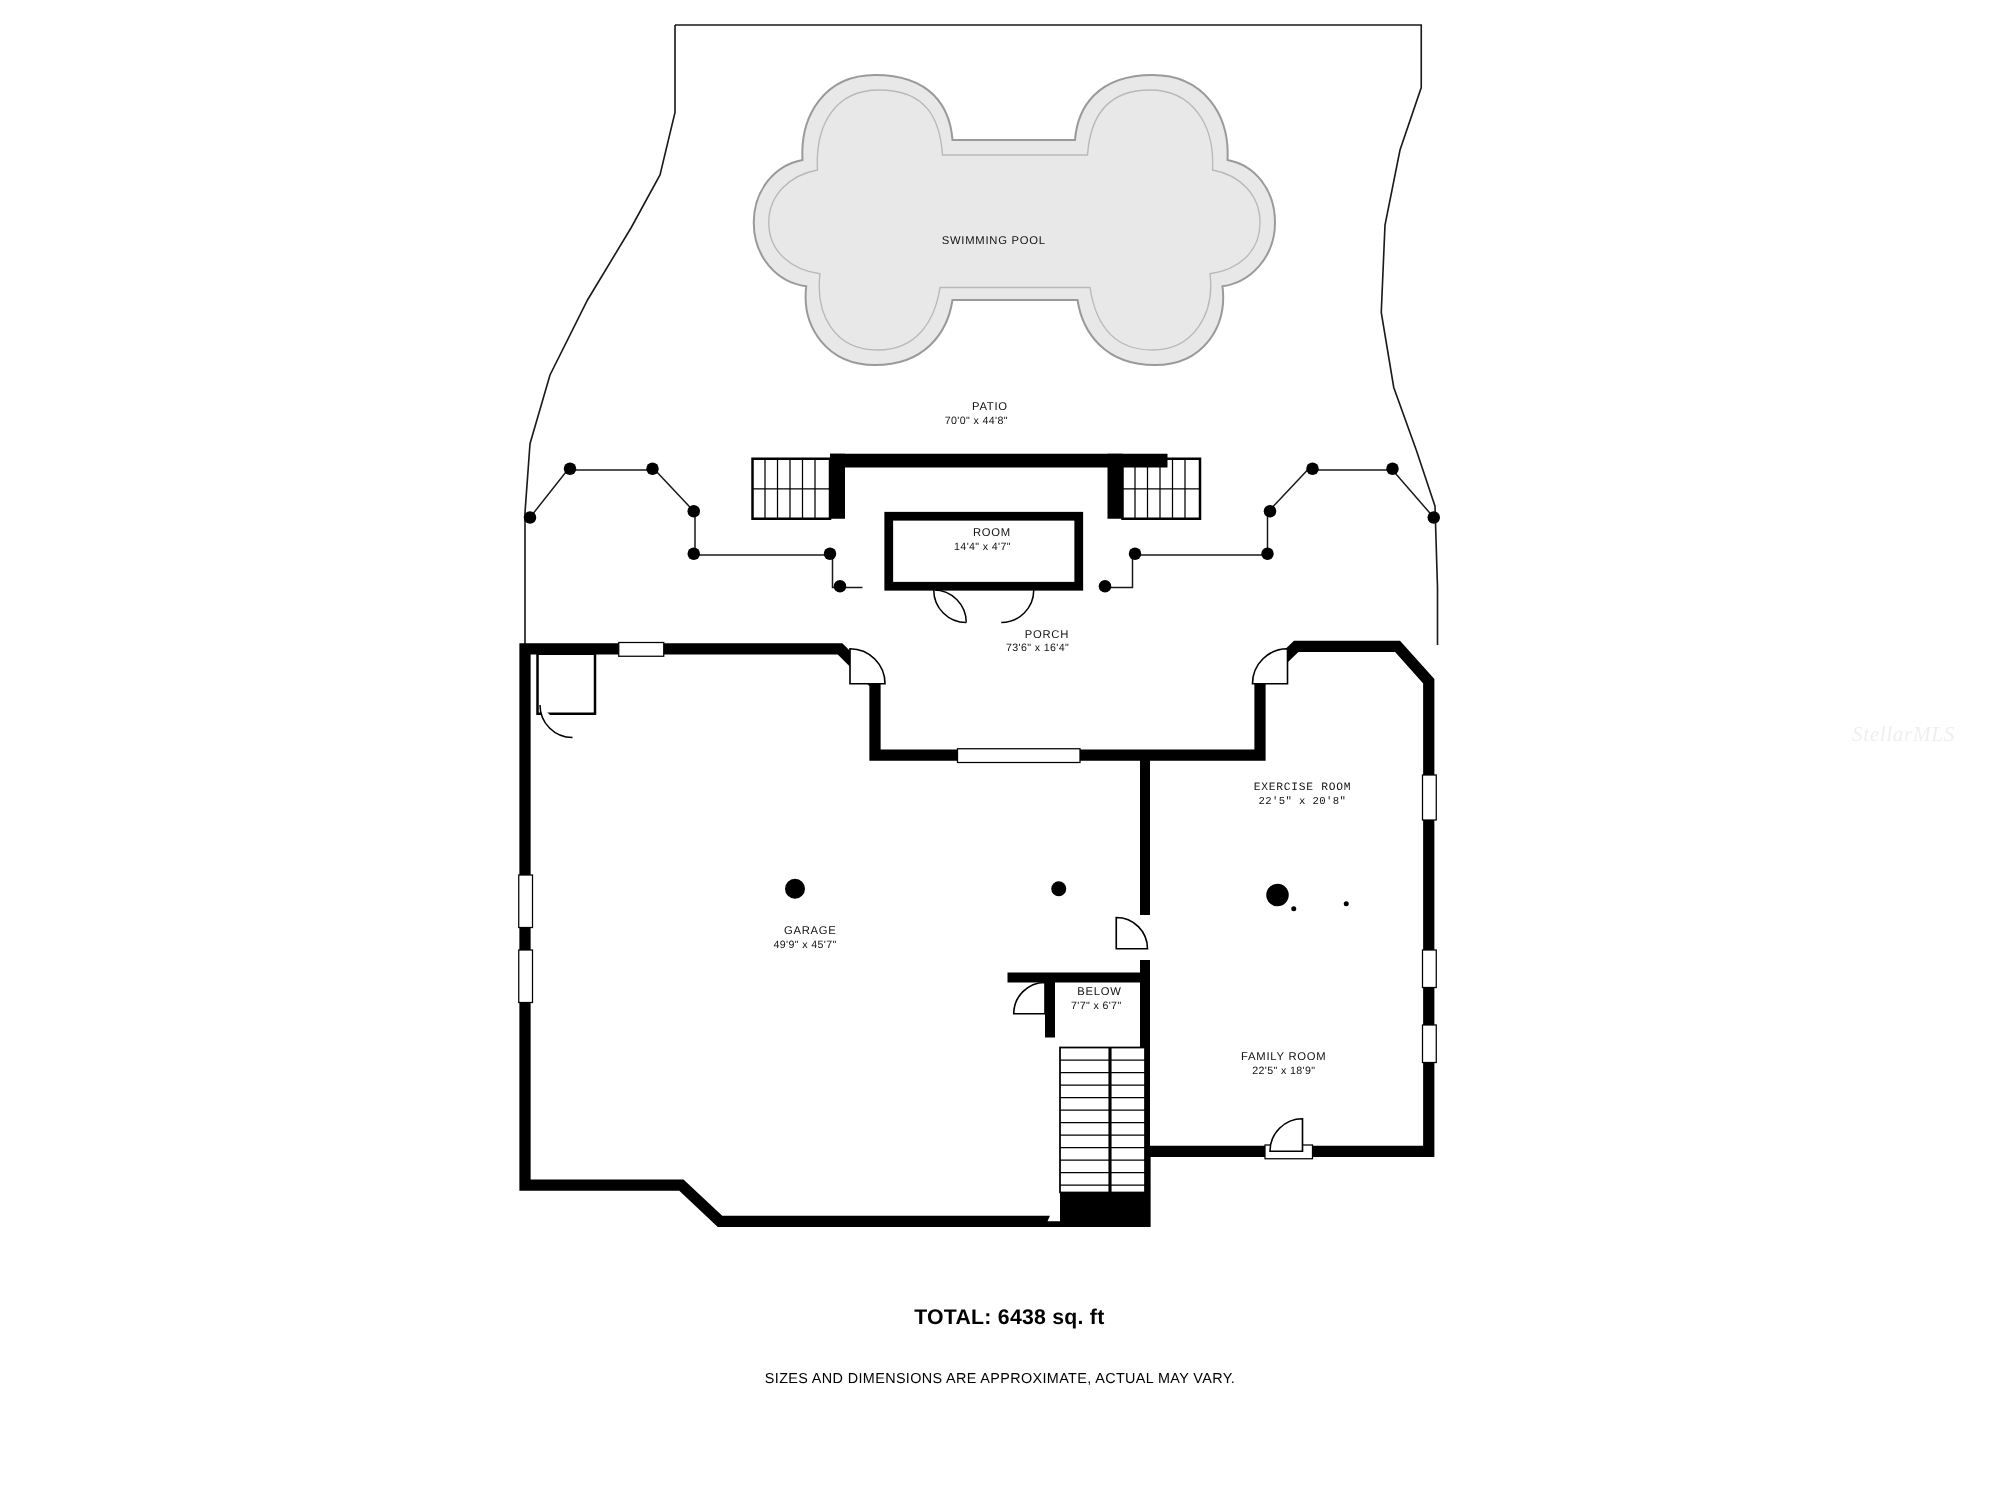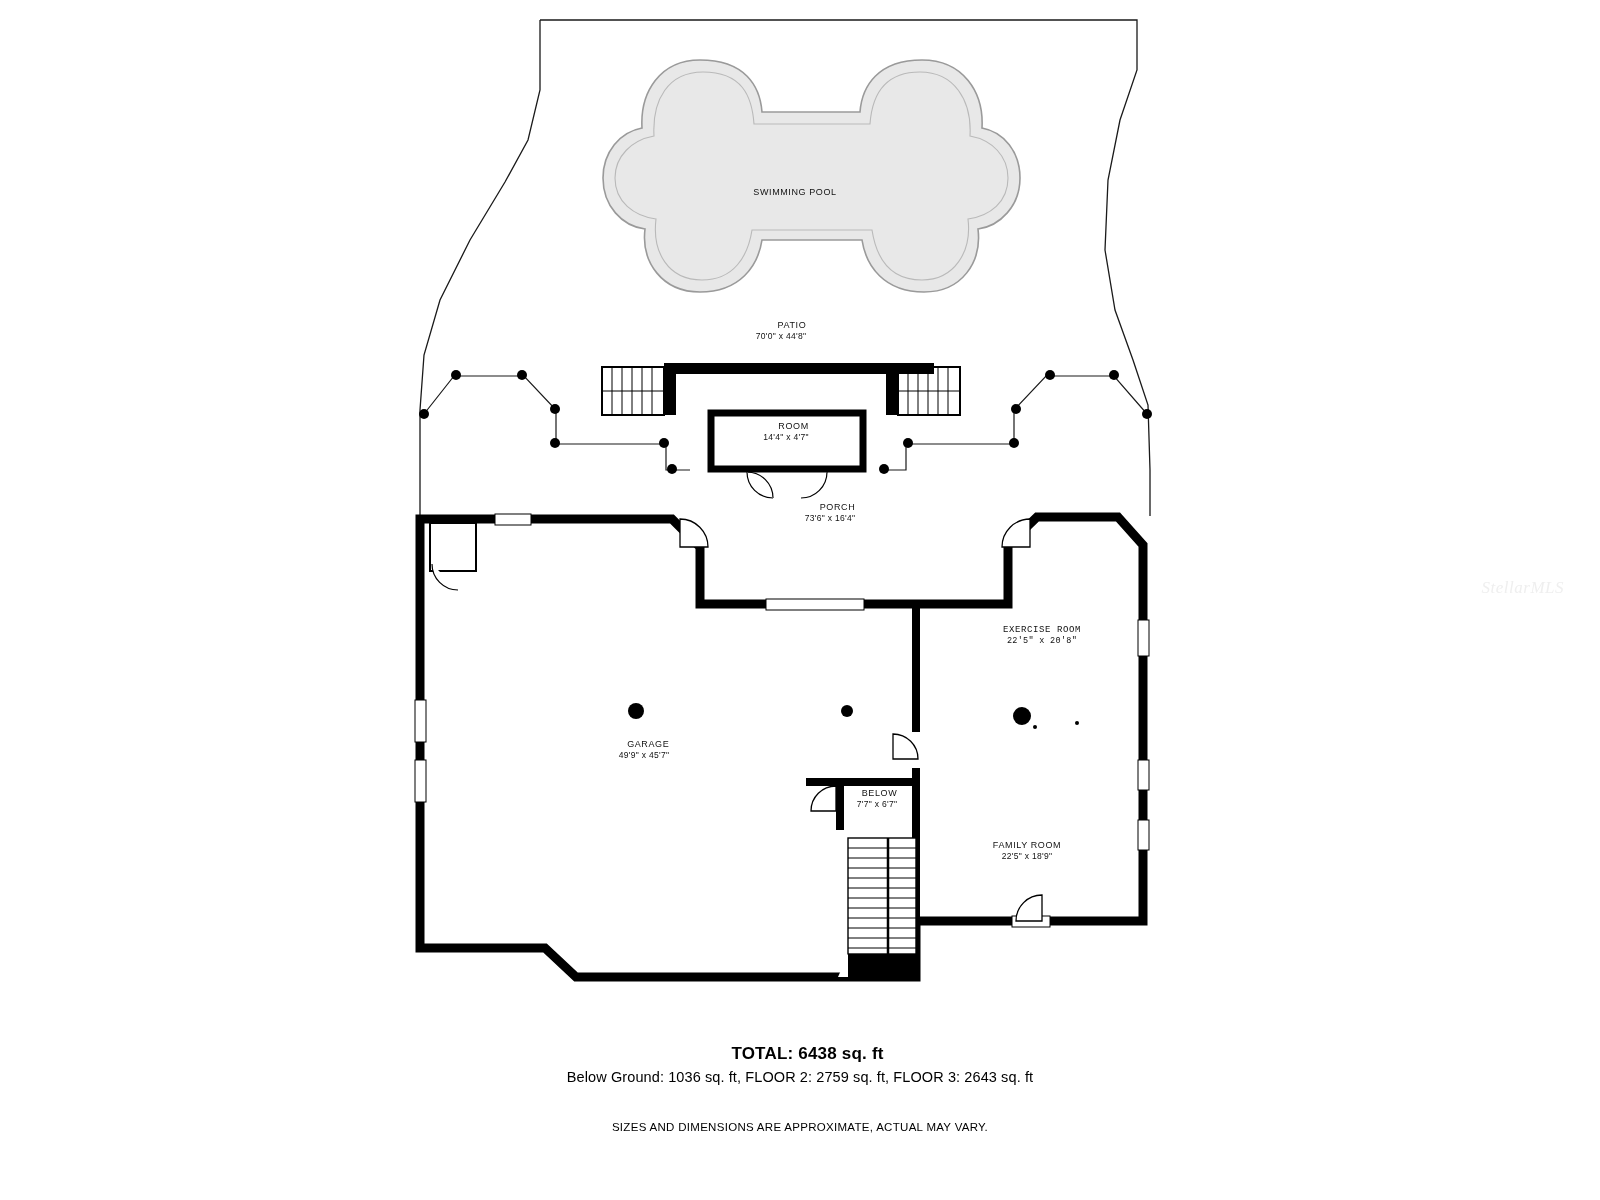--- a/index.html
+++ b/index.html
@@ -307,17 +307,16 @@
 
   <div class="room-label" style="left:1027px; top:823px;margin-top:28px;">
     <div class="name">FAMILY ROOM</div>
     <div class="dim">22'5" x 18'9"</div>
   </div>
 
   <div id="watermark">StellarMLS</div>
 
   <div id="summary">
     <div class="total">TOTAL: 6438 sq. ft</div>
-    <div class="line">Below Ground: 1036 sq. ft, FLOOR 2: 2759 sq. ft, FLOOR 3: 2643 sq. ft</div>
     <div class="disclaimer">SIZES AND DIMENSIONS ARE APPROXIMATE, ACTUAL MAY VARY.</div>
   </div>
 
 </div>
 
 </body></html>

